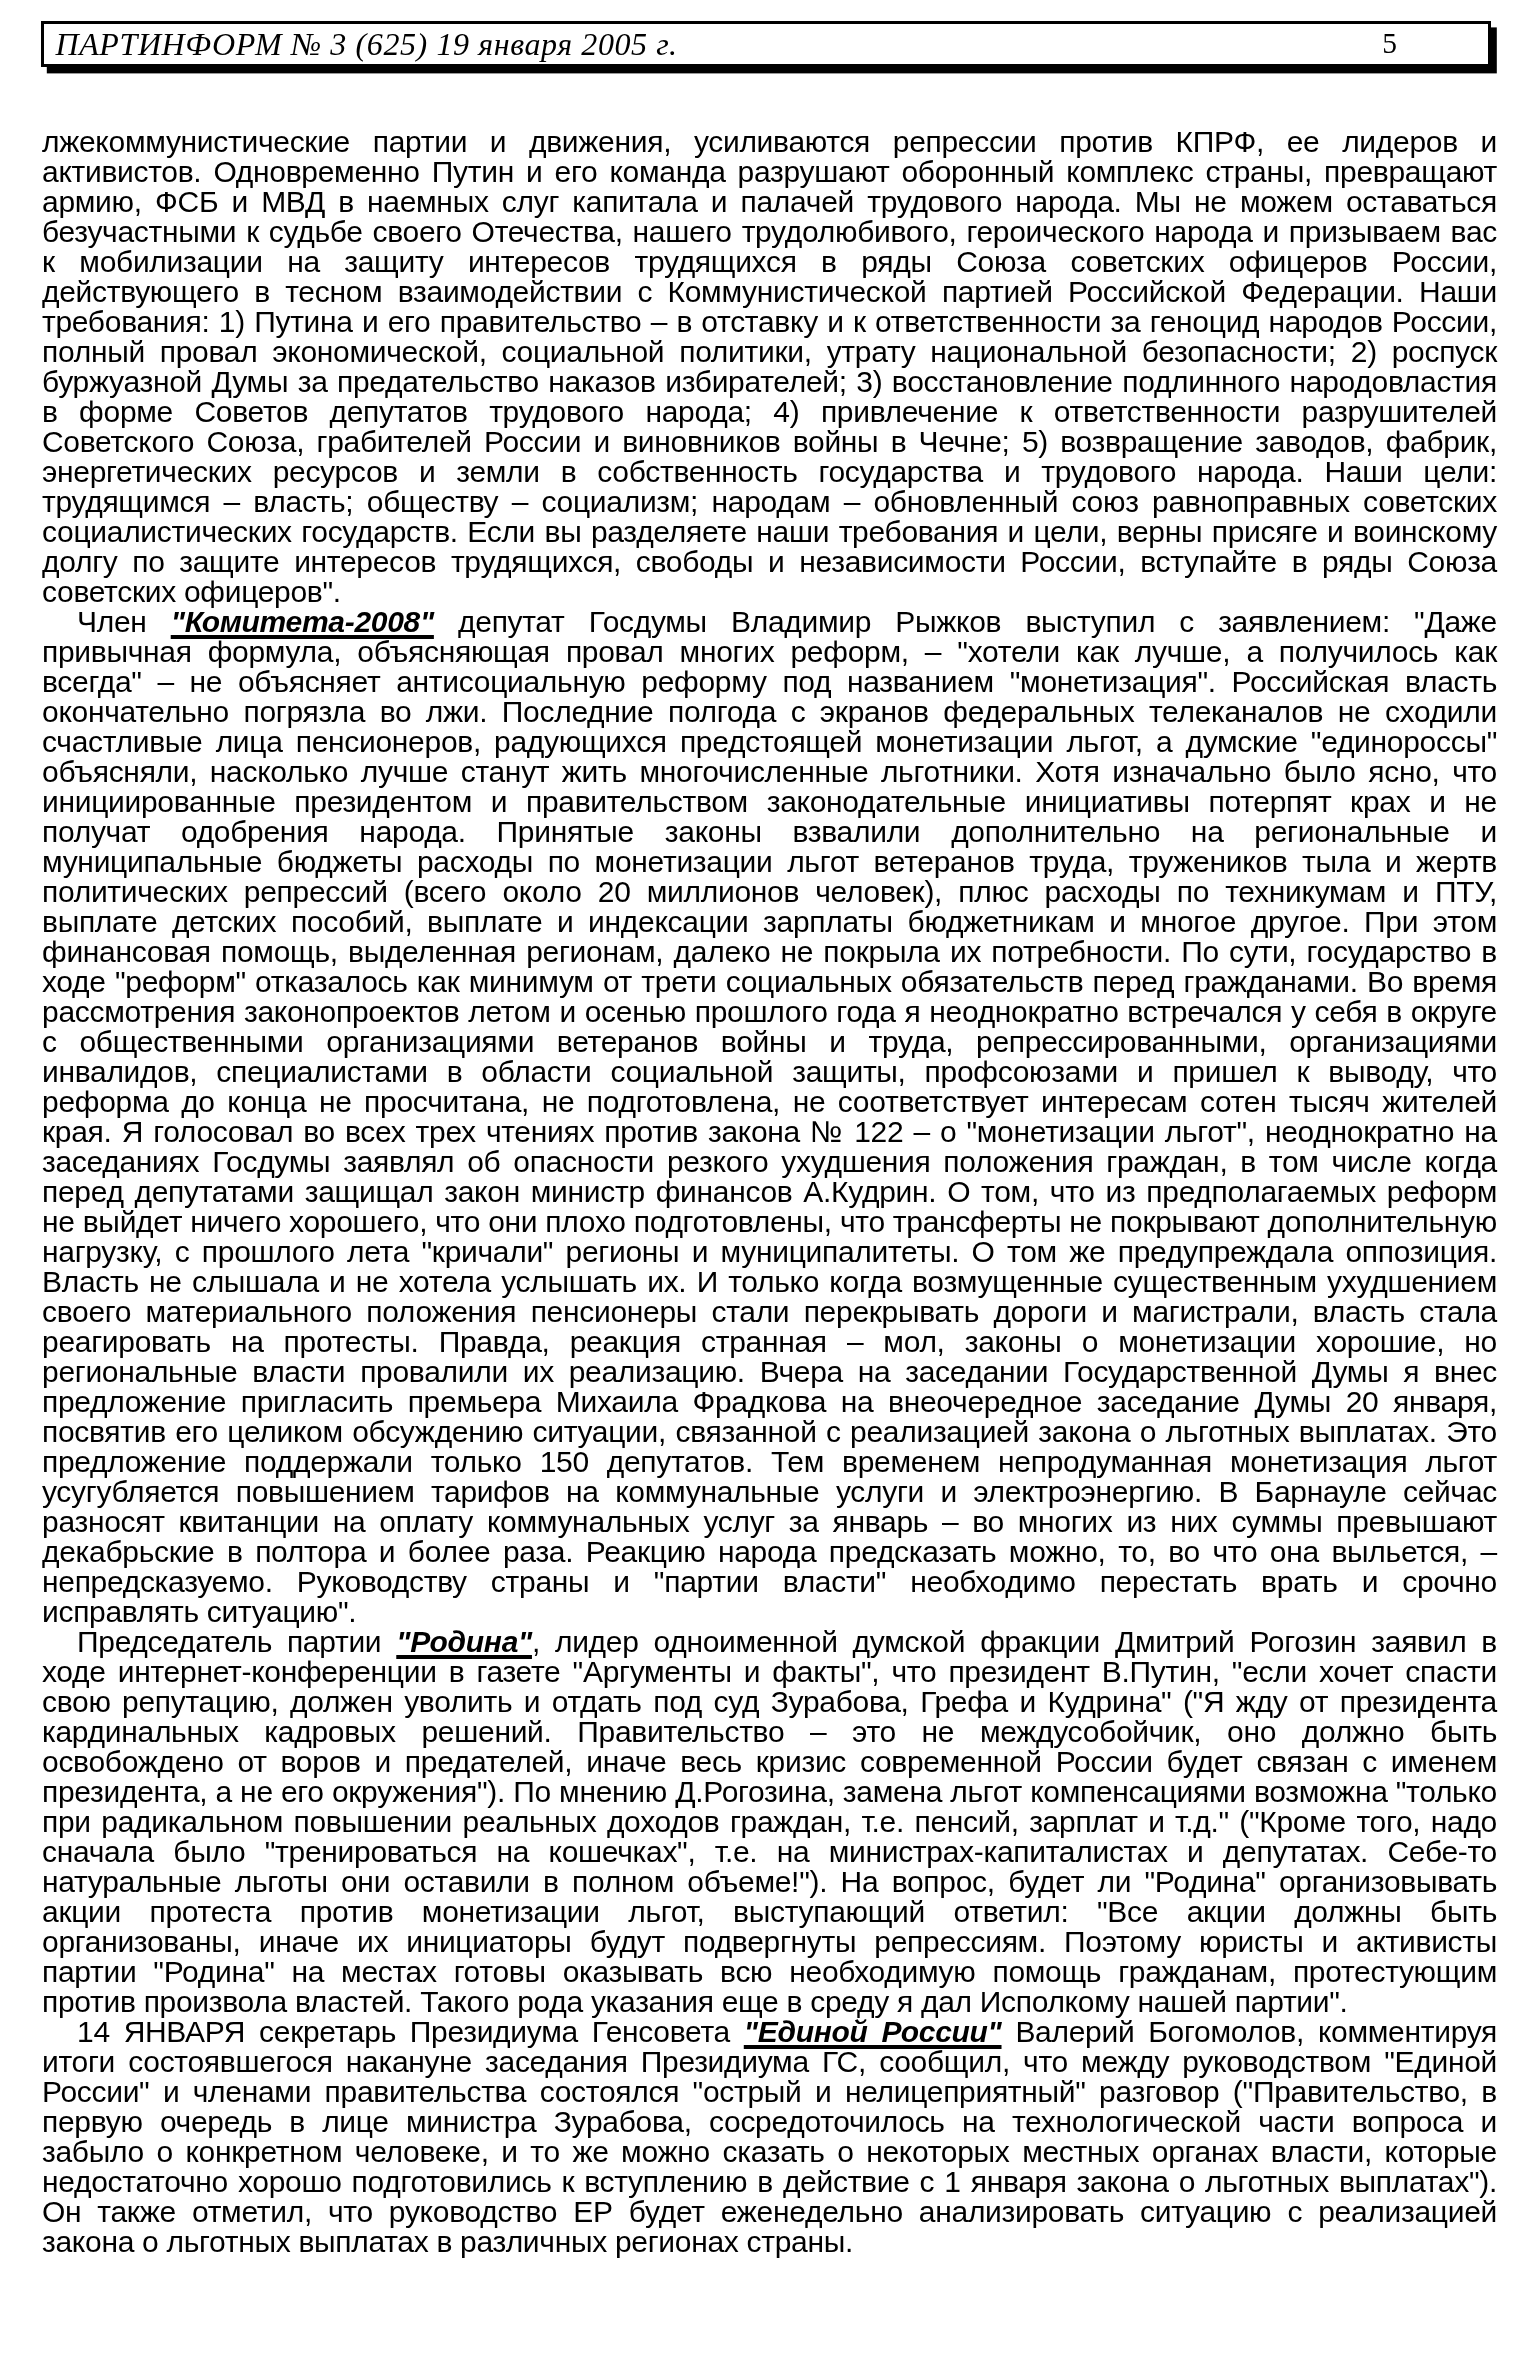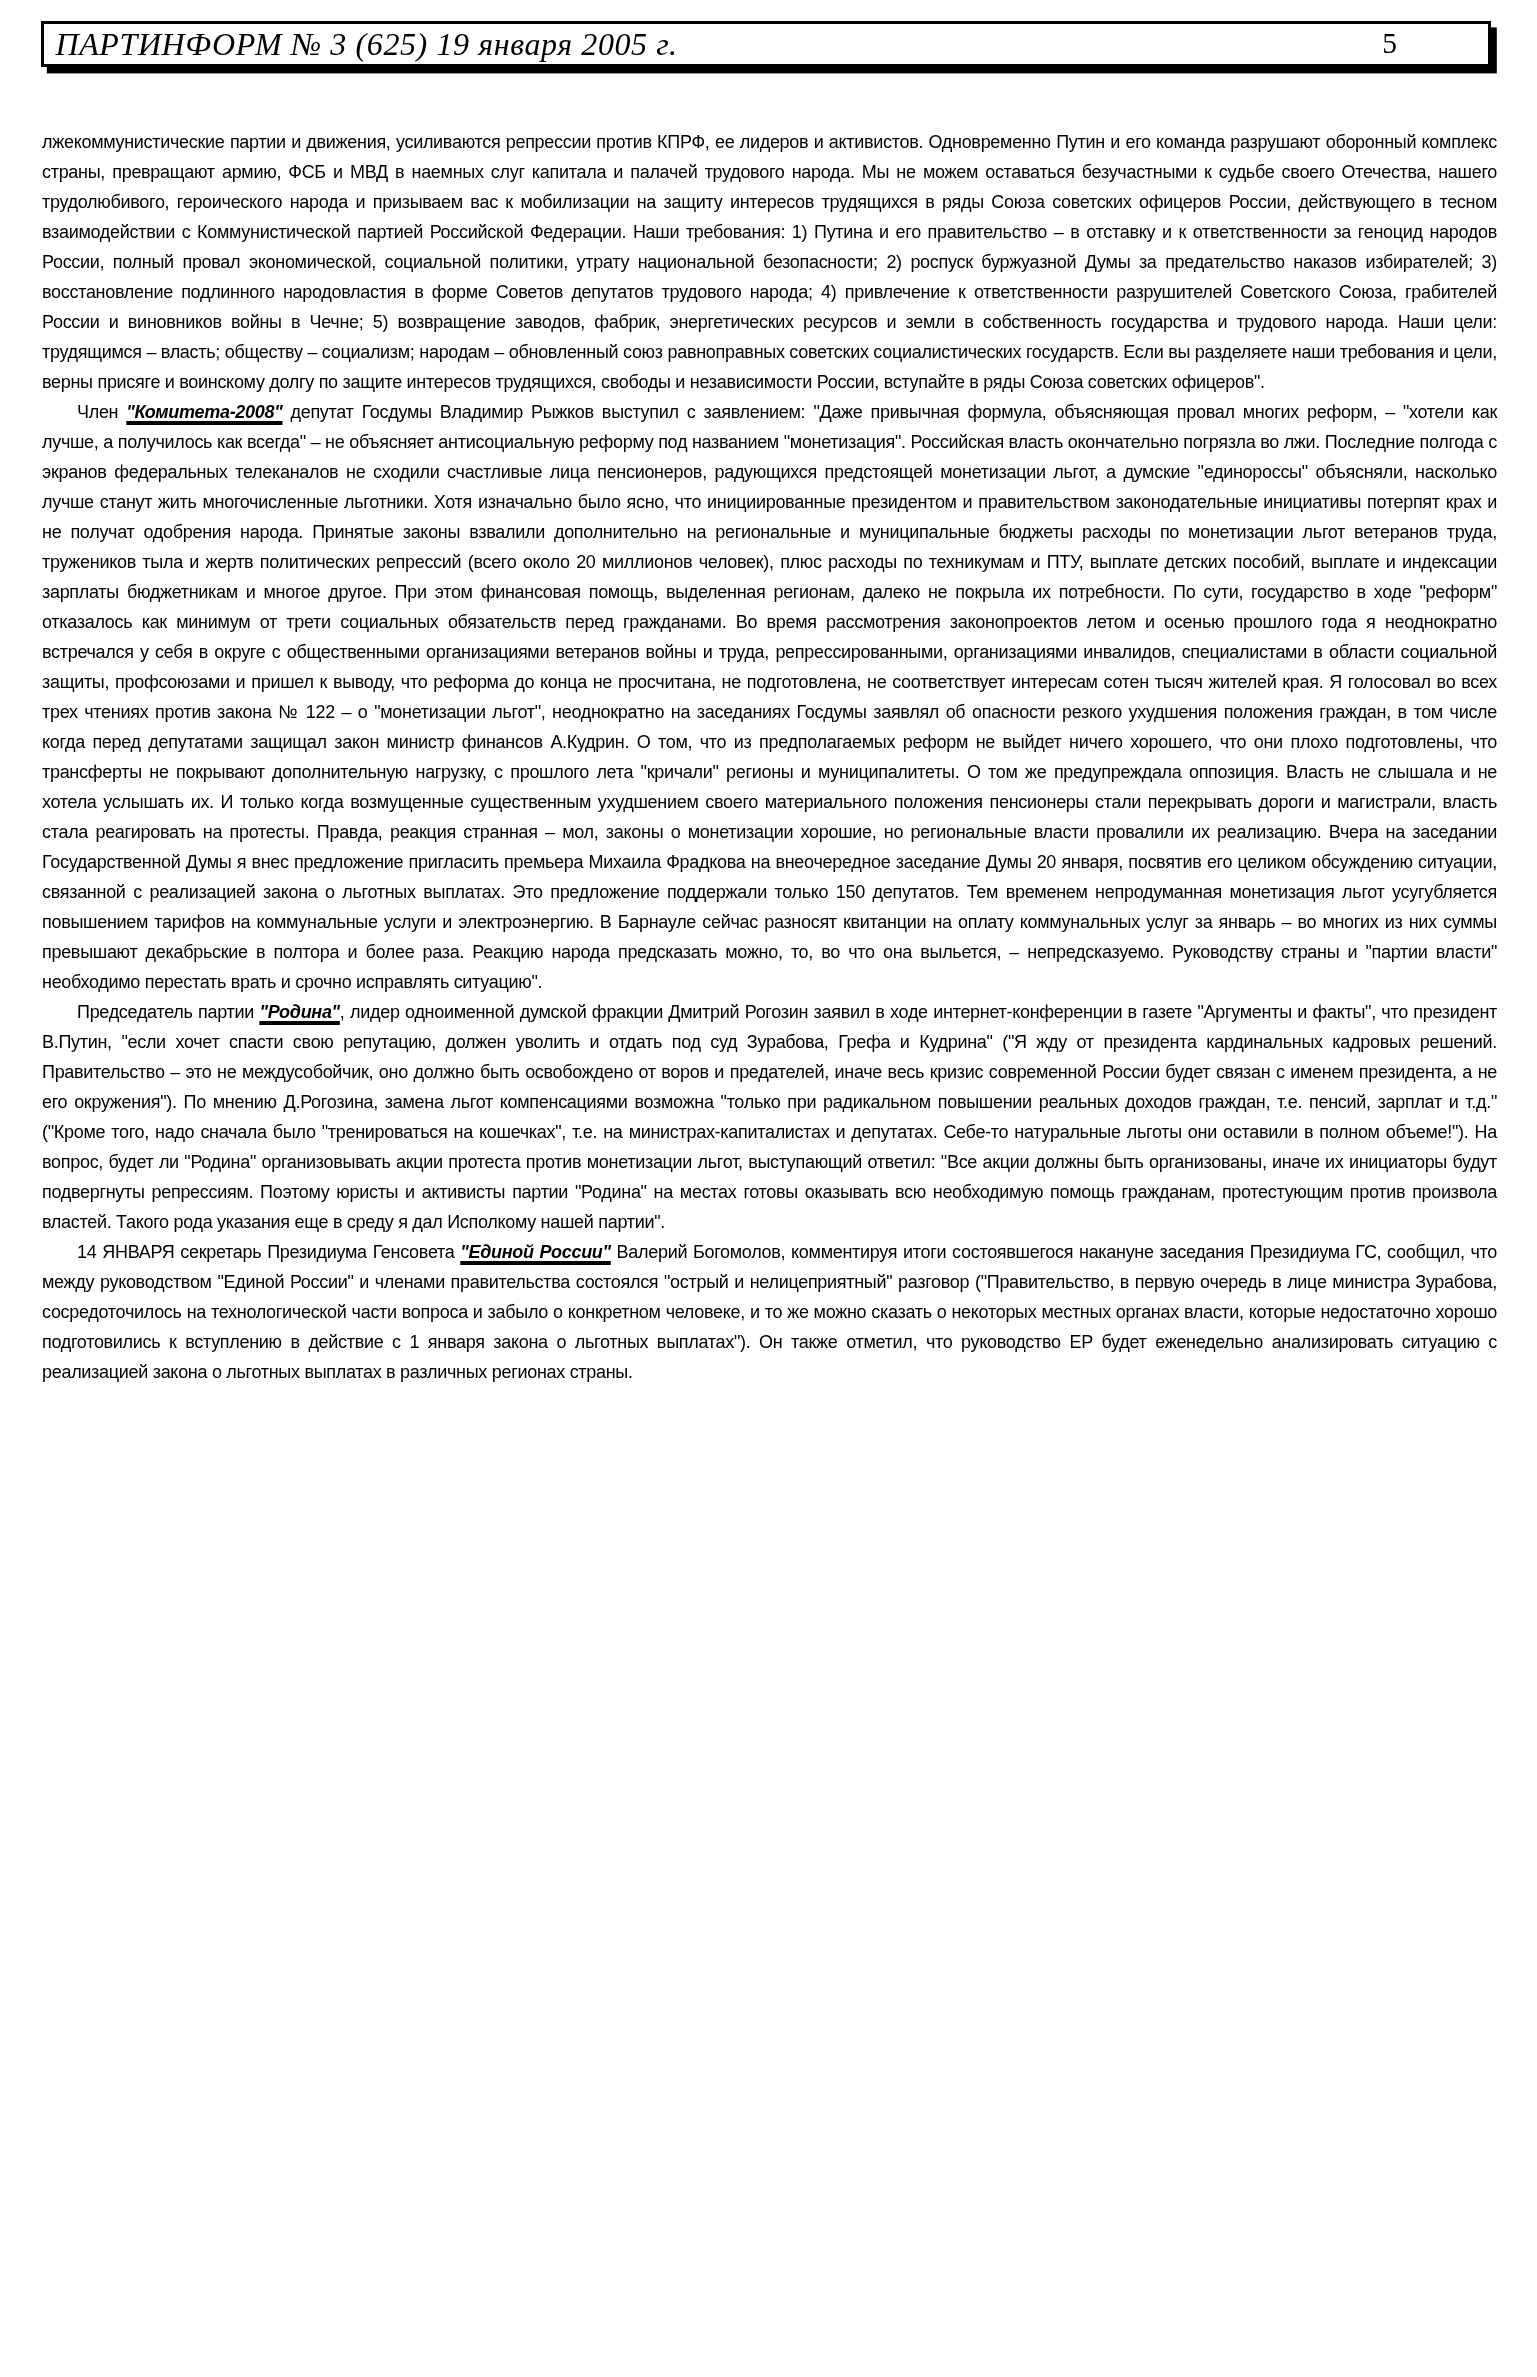--- a/index.html
+++ b/index.html
@@ -45,21 +45,21 @@
     line-height: 1;
     padding-right: 91px;
   }
   
   .article {
     position: absolute;
     top: 127px;
     left: 42px;
     right: 40px;
     font-family: "Liberation Sans", "DejaVu Sans", sans-serif;
-    font-size: 18px;
+    font-size: 30px;
     line-height: 30px;
     letter-spacing: -0.3px;
     text-align: justify;
   }
   .article p {
     margin: 0;
     padding: 0;
   }
   .article p.indent {
     text-indent: 35px;

